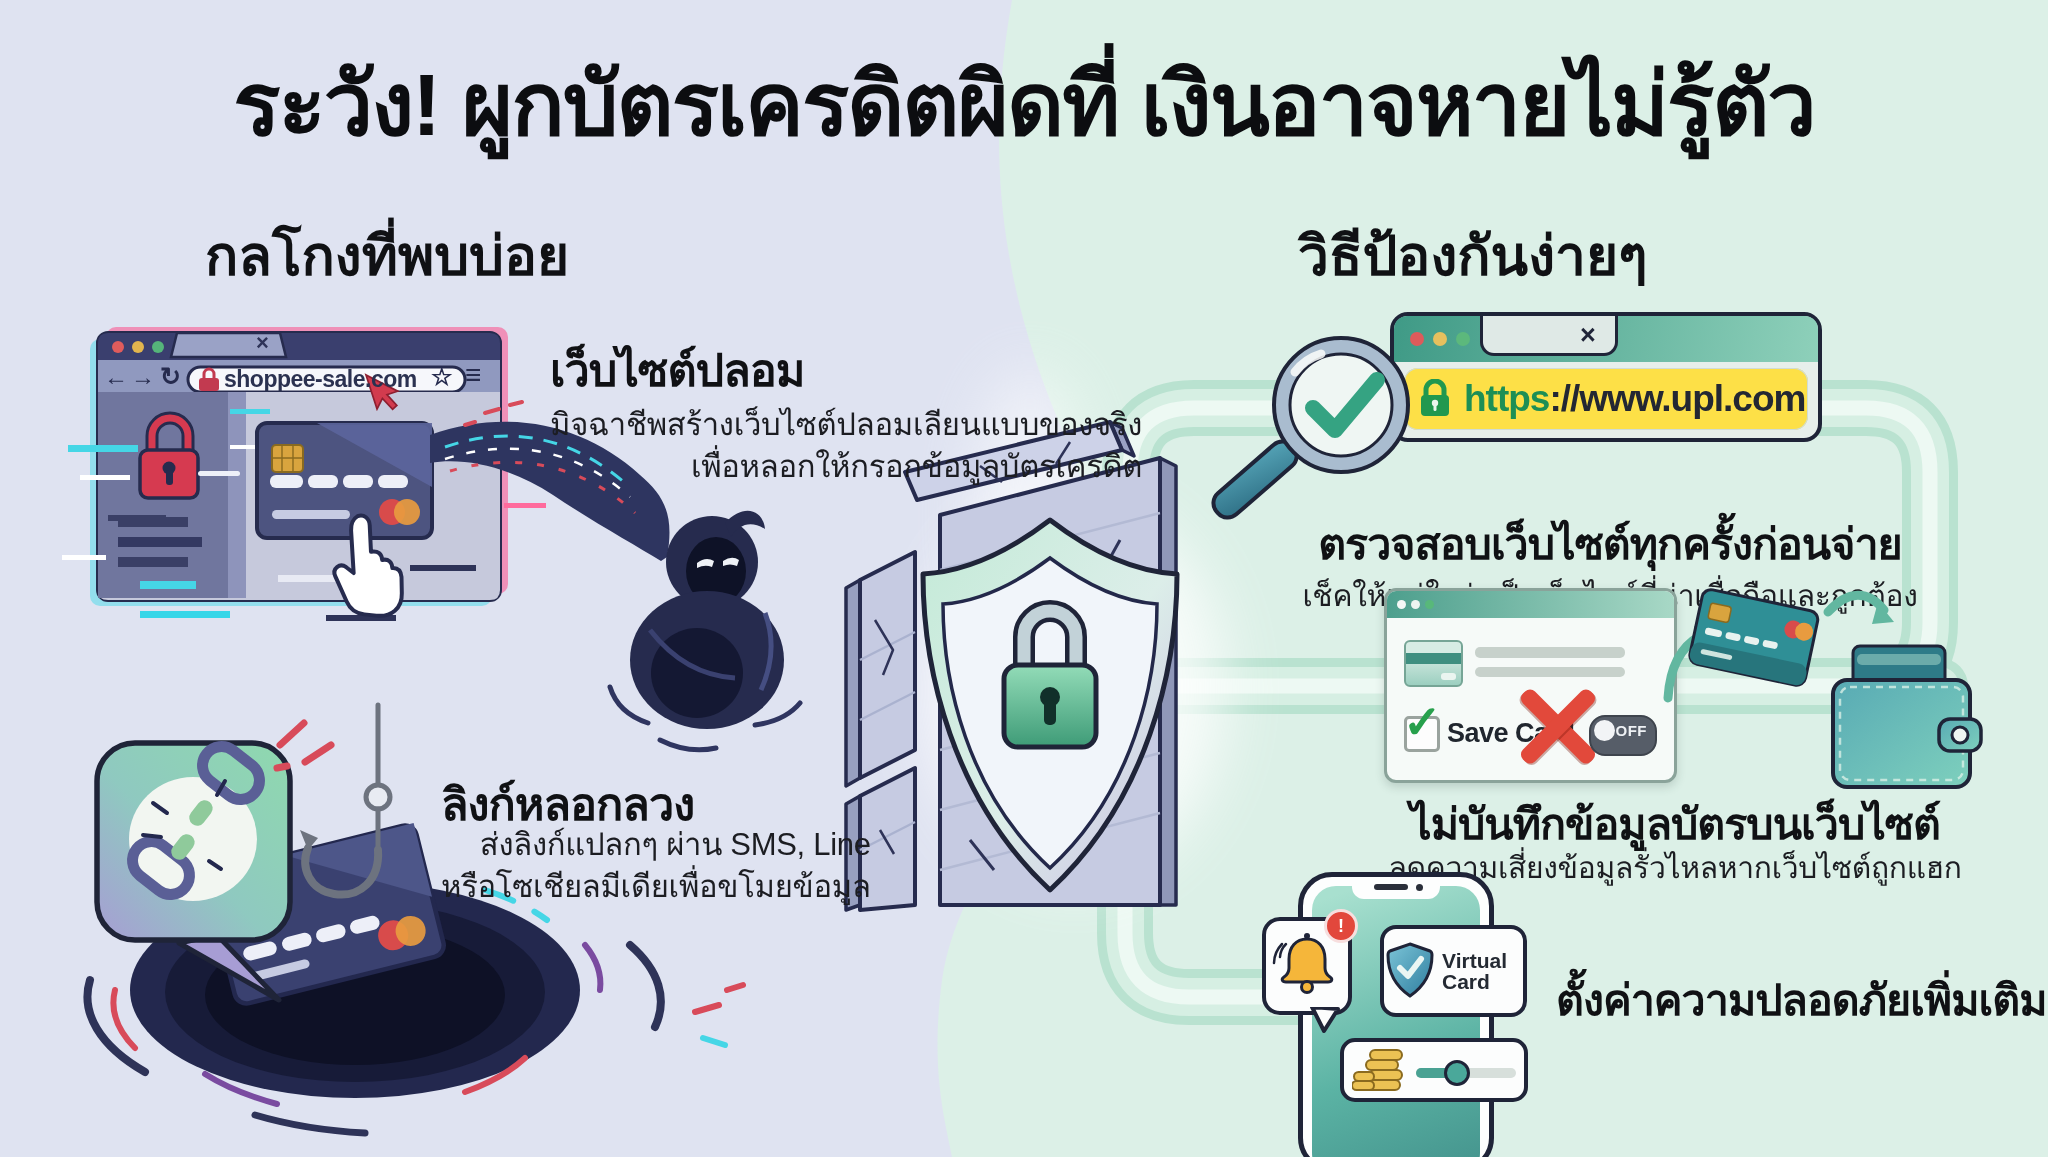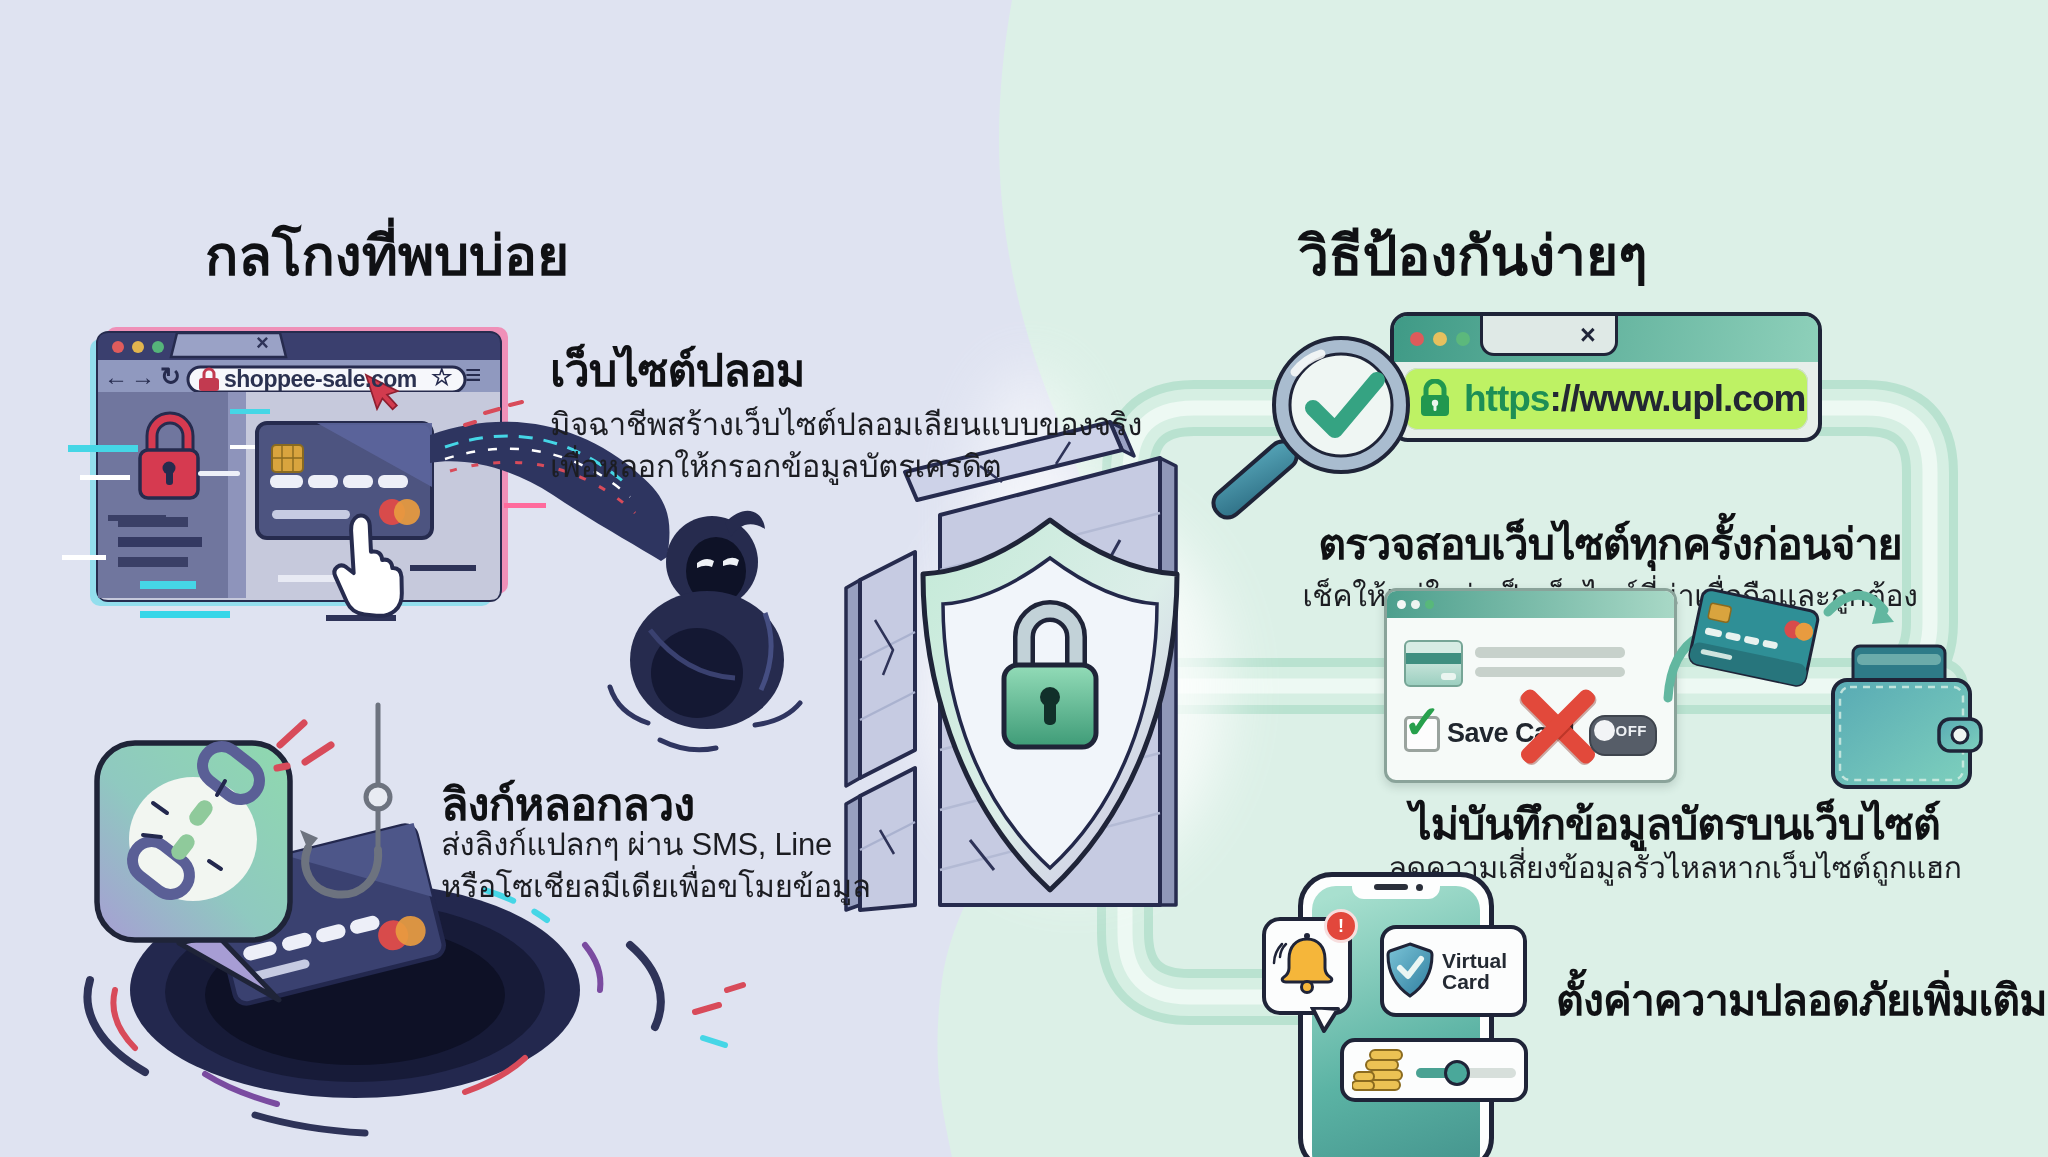--- a/index.html
+++ b/index.html
@@ -1,35 +1,35 @@
 <!DOCTYPE html>
 <html><head>
 <meta charset="utf-8">
 <style>
   html,body{margin:0;padding:0;background:#9aa0ad;}
   #canvas{position:relative;width:2048px;height:1157px;overflow:hidden;
     background:#dfe3f1;font-family:"Liberation Sans",sans-serif;color:#141519;}
   .abs{position:absolute;}
-  .txt{position:absolute;color:#121317;}
+  .txt{position:absolute;color:#121317;text-align:right;}
   .title{top:34px;left:0;width:2048px;text-align:center;font-size:88px;font-weight:800;letter-spacing:-2px;color:#0c0d10;}
   .hdr{font-size:55px;font-weight:800;text-align:left;color:#101114;}
   .item-title{font-size:45px;font-weight:800;color:#101114;letter-spacing:-1px;}
   .item-desc{font-size:31px;line-height:1.36;color:#1c1d22;letter-spacing:-0.3px;}
   .centered{text-align:center;}
   
   .glyph{position:absolute;color:#262b4e;font-weight:700;}
   
   .upl-bar{position:absolute;left:1390px;top:312px;width:432px;height:130px;background:#e7efeb;
     border:4px solid #1f2438;border-radius:18px;box-sizing:border-box;}
   .upl-head{position:relative;height:46px;background:linear-gradient(100deg,#3f9a86,#8ed0ba);border-radius:13px 13px 0 0;}
   .upl-dot{position:absolute;top:16px;width:14px;height:14px;border-radius:50%;}
   .upl-tab{position:absolute;left:86px;top:0;width:138px;height:40px;background:#dfe9e6;
     border-radius:0 0 14px 14px;border:3px solid #1f2438;border-top:none;box-sizing:border-box;}
   .upl-close{position:absolute;left:186px;top:4px;font-size:27px;color:#1f2438;font-weight:700;}
-  .upl-body{position:absolute;left:10px;top:52px;width:404px;height:62px;background:#bef264;border-radius:14px;
+  .upl-body{position:absolute;left:10px;top:52px;width:404px;height:62px;background:#fde047;border-radius:14px;
     display:flex;align-items:center;padding-left:14px;box-sizing:border-box;box-shadow:inset 0 0 0 1px #cfdcd6;}
   .upl-url{font-size:37px;font-weight:700;letter-spacing:-1px;margin-left:12px;white-space:nowrap;}
   .upl-url .scheme{color:#1d8f55;} .upl-url .rest{color:#232733;}
   
   .sc-win{position:absolute;left:1384px;top:588px;width:293px;height:195px;background:#f6faf8;
     border:3px solid #8aa39a;border-radius:12px;box-sizing:border-box;box-shadow:0 4px 10px rgba(40,60,55,.18);}
   .sc-head{position:relative;height:27px;background:linear-gradient(90deg,#4d9f8d,#a8d8c6);border-radius:9px 9px 0 0;}
   .sc-dot{position:absolute;top:9px;width:9px;height:9px;border-radius:50%;}
   .sc-card{position:absolute;left:17px;top:49px;width:59px;height:47px;border-radius:6px;
     background:linear-gradient(180deg,#d7ece4 25%,#9ccfc0);border:2px solid #76a596;box-sizing:border-box;overflow:hidden;}
@@ -84,20 +84,21 @@
 
     <g fill="none" stroke-linecap="round" stroke-linejoin="round">
       <path d="M1055,686 H1940 M1130,686 V472 Q1130,408 1194,408 H1866 Q1930,408 1930,472 V622 Q1930,686 1866,686 M1125,686 V933 Q1125,997 1189,997 H1330" stroke="#b9e2d0" stroke-width="56"></path>
       <path d="M1055,686 H1940 M1130,686 V472 Q1130,408 1194,408 H1866 Q1930,408 1930,472 V622 Q1930,686 1866,686 M1125,686 V933 Q1125,997 1189,997 H1330" stroke="#d6efe3" stroke-width="38"></path>
       <path d="M1055,686 H1940 M1130,686 V472 Q1130,408 1194,408 H1866 Q1930,408 1930,472 V622 Q1930,686 1866,686 M1125,686 V933 Q1125,997 1189,997 H1330" stroke="#edf9f3" stroke-width="15"></path>
     </g>
     <ellipse cx="1075" cy="690" rx="150" ry="190" fill="#ffffff" opacity="0.8" filter="url(#blurBig)"></ellipse>
     <ellipse cx="1030" cy="520" rx="55" ry="150" fill="#ffffff" opacity="0.55" filter="url(#blurBig)"></ellipse>
   </svg>
 
+  <div class="txt title">ระวัง! ผูกบัตรเครดิตผิดที่ เงินอาจหายไม่รู้ตัว</div>
   <div class="txt hdr" style="left:205px;top:212px;width:600px;">กลโกงที่พบบ่อย</div>
   <div class="txt hdr" style="left:1298px;top:212px;width:600px;">วิธีป้องกันง่ายๆ</div>
 
   <svg class="abs" style="left:820px;top:420px;overflow:visible" width="400" height="500" viewBox="0 0 400 500">
     <defs>
       <linearGradient id="ringGrad" x1="0" y1="0" x2="1" y2="1">
         <stop offset="0" stop-color="#c3ead7"></stop>
           <stop offset="0.55" stop-color="#dceee9"></stop>
           <stop offset="1" stop-color="#c9bde2"></stop>
       </linearGradient>

